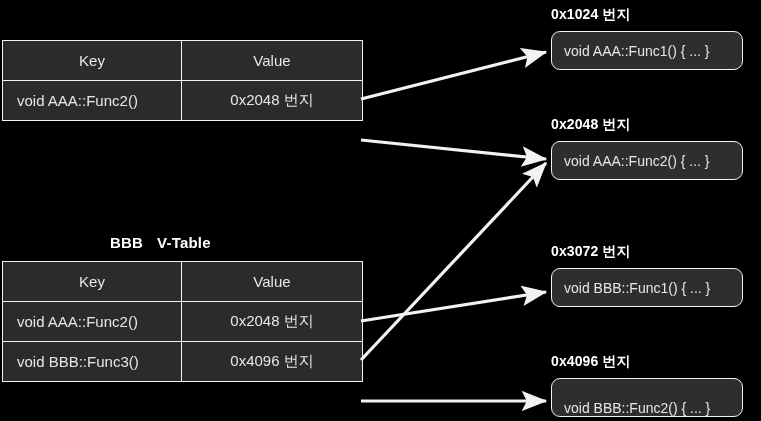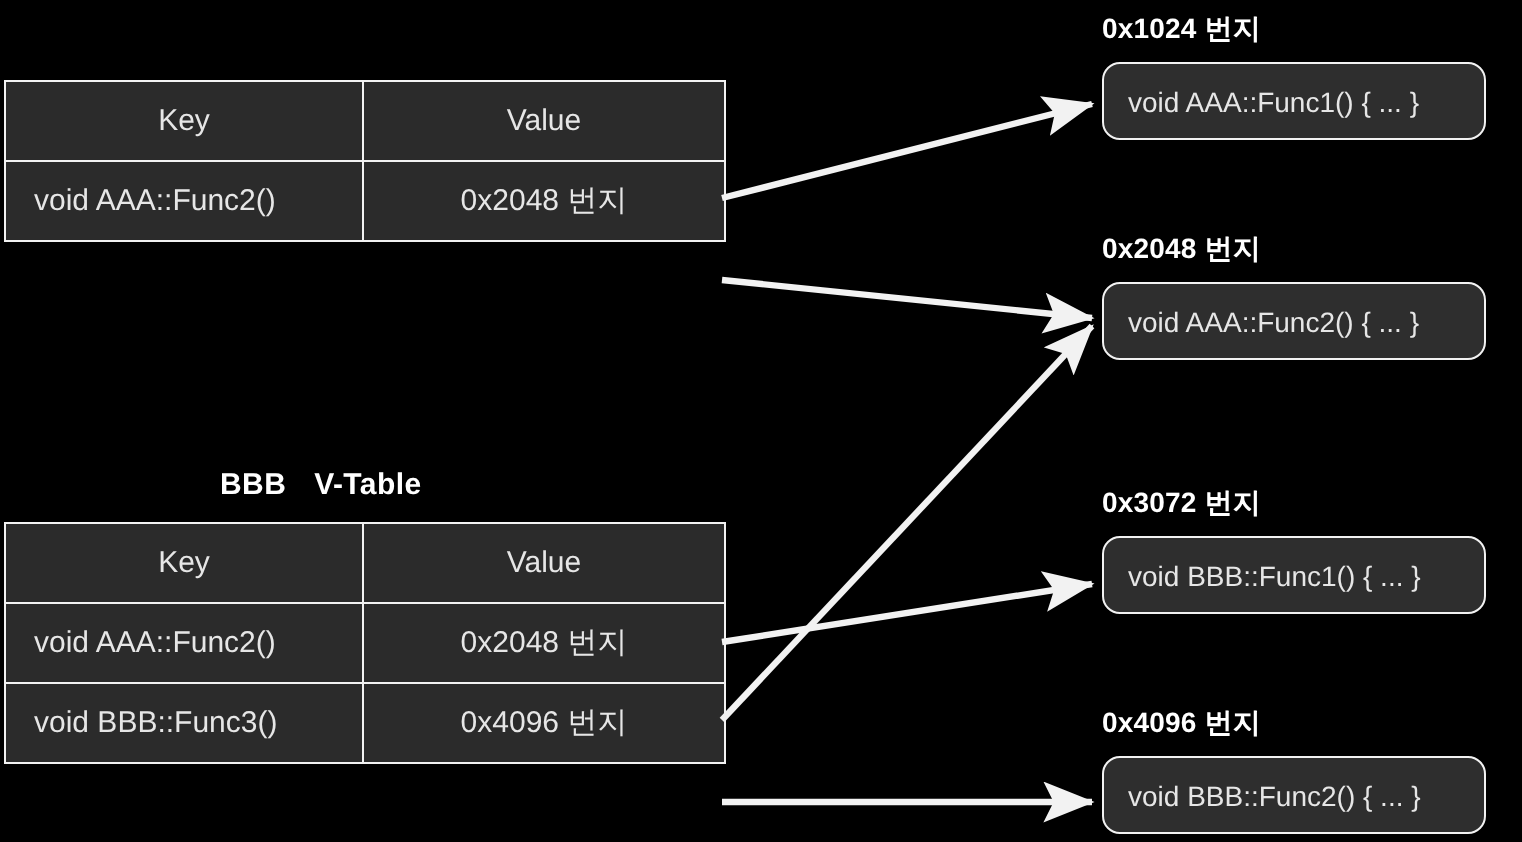--- a/index.html
+++ b/index.html
@@ -155,21 +155,21 @@
   <div class="mem-box" style="left:551px; top:141px;">
     <span class="mem-text">void AAA::Func2() { ... }</span>
   </div>
 
   <div class="mem-label" style="left:551px; top:243px;">0x3072 번지</div>
   <div class="mem-box" style="left:551px; top:268px;align-items:center;">
     <span class="mem-text">void BBB::Func1() { ... }</span>
   </div>
 
   <div class="mem-label" style="left:551px; top:353px;">0x4096 번지</div>
-  <div class="mem-box" style="left:551px; top:378px;">
+  <div class="mem-box" style="left:551px; top:378px;align-items:flex-end;">
     <span class="mem-text">void BBB::Func2() { ... }</span>
   </div>
 
   <svg id="arrows" viewBox="0 0 761 421">
     <defs>
       <marker id="ah" markerWidth="9" markerHeight="9" refX="7.6" refY="3.2" orient="auto" markerUnits="strokeWidth">
         <path d="M0,0 L8,3.2 L0,6.4 L1.6,3.2 z" fill="#f2f2f2"></path>
       </marker>
     </defs>
 

